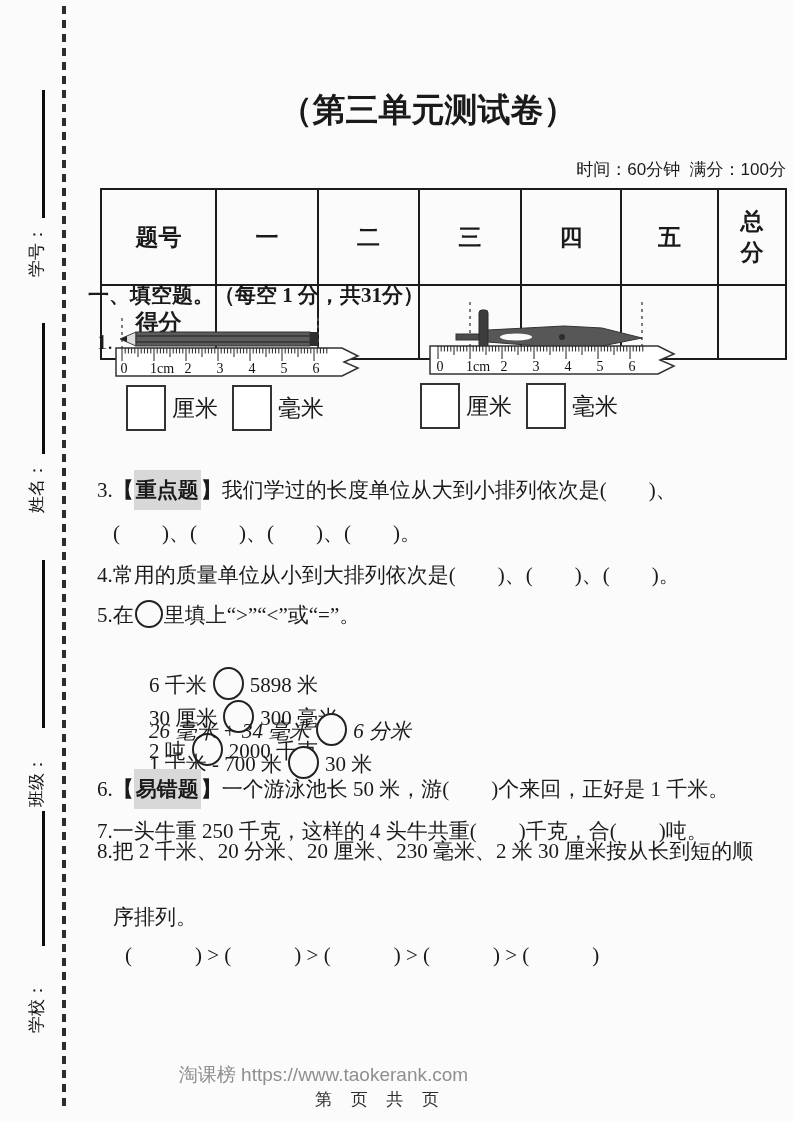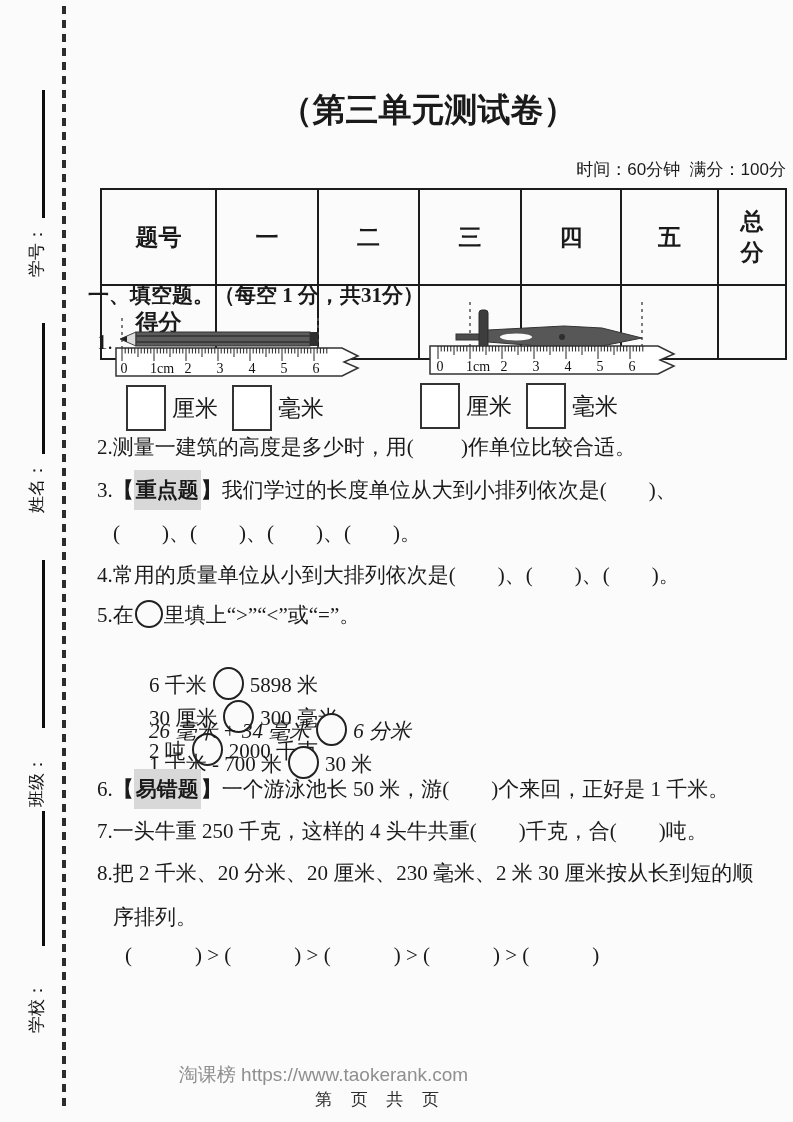--- a/index.html
+++ b/index.html
@@ -294,21 +294,20 @@
     <span class="abox"></span>
     <span class="unit">毫米</span>
   </div>
   <div class="units-row" style="left:420px;top:383px;">
     <span class="abox"></span>
     <span class="unit">厘米</span>
     <span class="abox"></span>
     <span class="unit">毫米</span>
   </div>
 
-  <div class="q" style="top:432px;">2.测量一建筑的高度是多少时，用(         )作单位比较合适。</div>
 
   <div class="q" style="top:475px;"><span>3.</span><span class="bk">【</span><span class="tag">重点题</span><span class="bk">】</span><span>我们学过的长度单位从大到小排列依次是(        )、</span></div>
   <div class="q" style="top:518px;left:113px;">(        )、(        )、(        )、(        )。</div>
 
   <div class="q" style="top:560px;">4.常用的质量单位从小到大排列依次是(        )、(        )、(        )。</div>
 
   <div class="q" style="top:600px;"><span>5.在</span><span class="circ-s"></span><span>里填上“&gt;”“&lt;”或“=”。</span></div>
 
   <div class="cmprow" style="top:642px;">
     <span class="cmp" style="margin-right:26px;"><span>6 千米</span><span class="circ"></span><span>5898 米</span></span>
@@ -317,20 +316,20 @@
   </div>
   <div class="cmprow" style="top:688px;">
     <span class="cmp w340"><span>26 毫米 + 34 毫米</span><span class="circ"></span><span>6 分米</span></span>
     <span class="cmp"><span>1 千米 - 700 米</span><span class="circ"></span><span>30 米</span></span>
   </div>
 
   <div class="q" style="top:774px;"><span>6.</span><span class="bk">【</span><span class="tag">易错题</span><span class="bk">】</span><span>一个游泳池长 50 米，游(        )个来回，正好是 1 千米。</span></div>
 
   <div class="q" style="top:816px;">7.一头牛重 250 千克，这样的 4 头牛共重(        )千克，合(        )吨。</div>
 
-  <div class="q" style="top:858px;">8.把 2 千米、20 分米、20 厘米、230 毫米、2 米 30 厘米按从长到短的顺</div>
+  <div class="q" style="top:836px;">8.把 2 千米、20 分米、20 厘米、230 毫米、2 米 30 厘米按从长到短的顺</div>
   <div class="q" style="top:902px;left:113px;">序排列。</div>
   <div class="q" style="top:940px;left:125px;">(            ) &gt; (            ) &gt; (            ) &gt; (            ) &gt; (            )</div>
 
   <div class="fbrand">淘课榜 https://www.taokerank.com</div>
   <div class="fpage">第 页 共 页</div>
 
 </div>
 
 </body></html>

